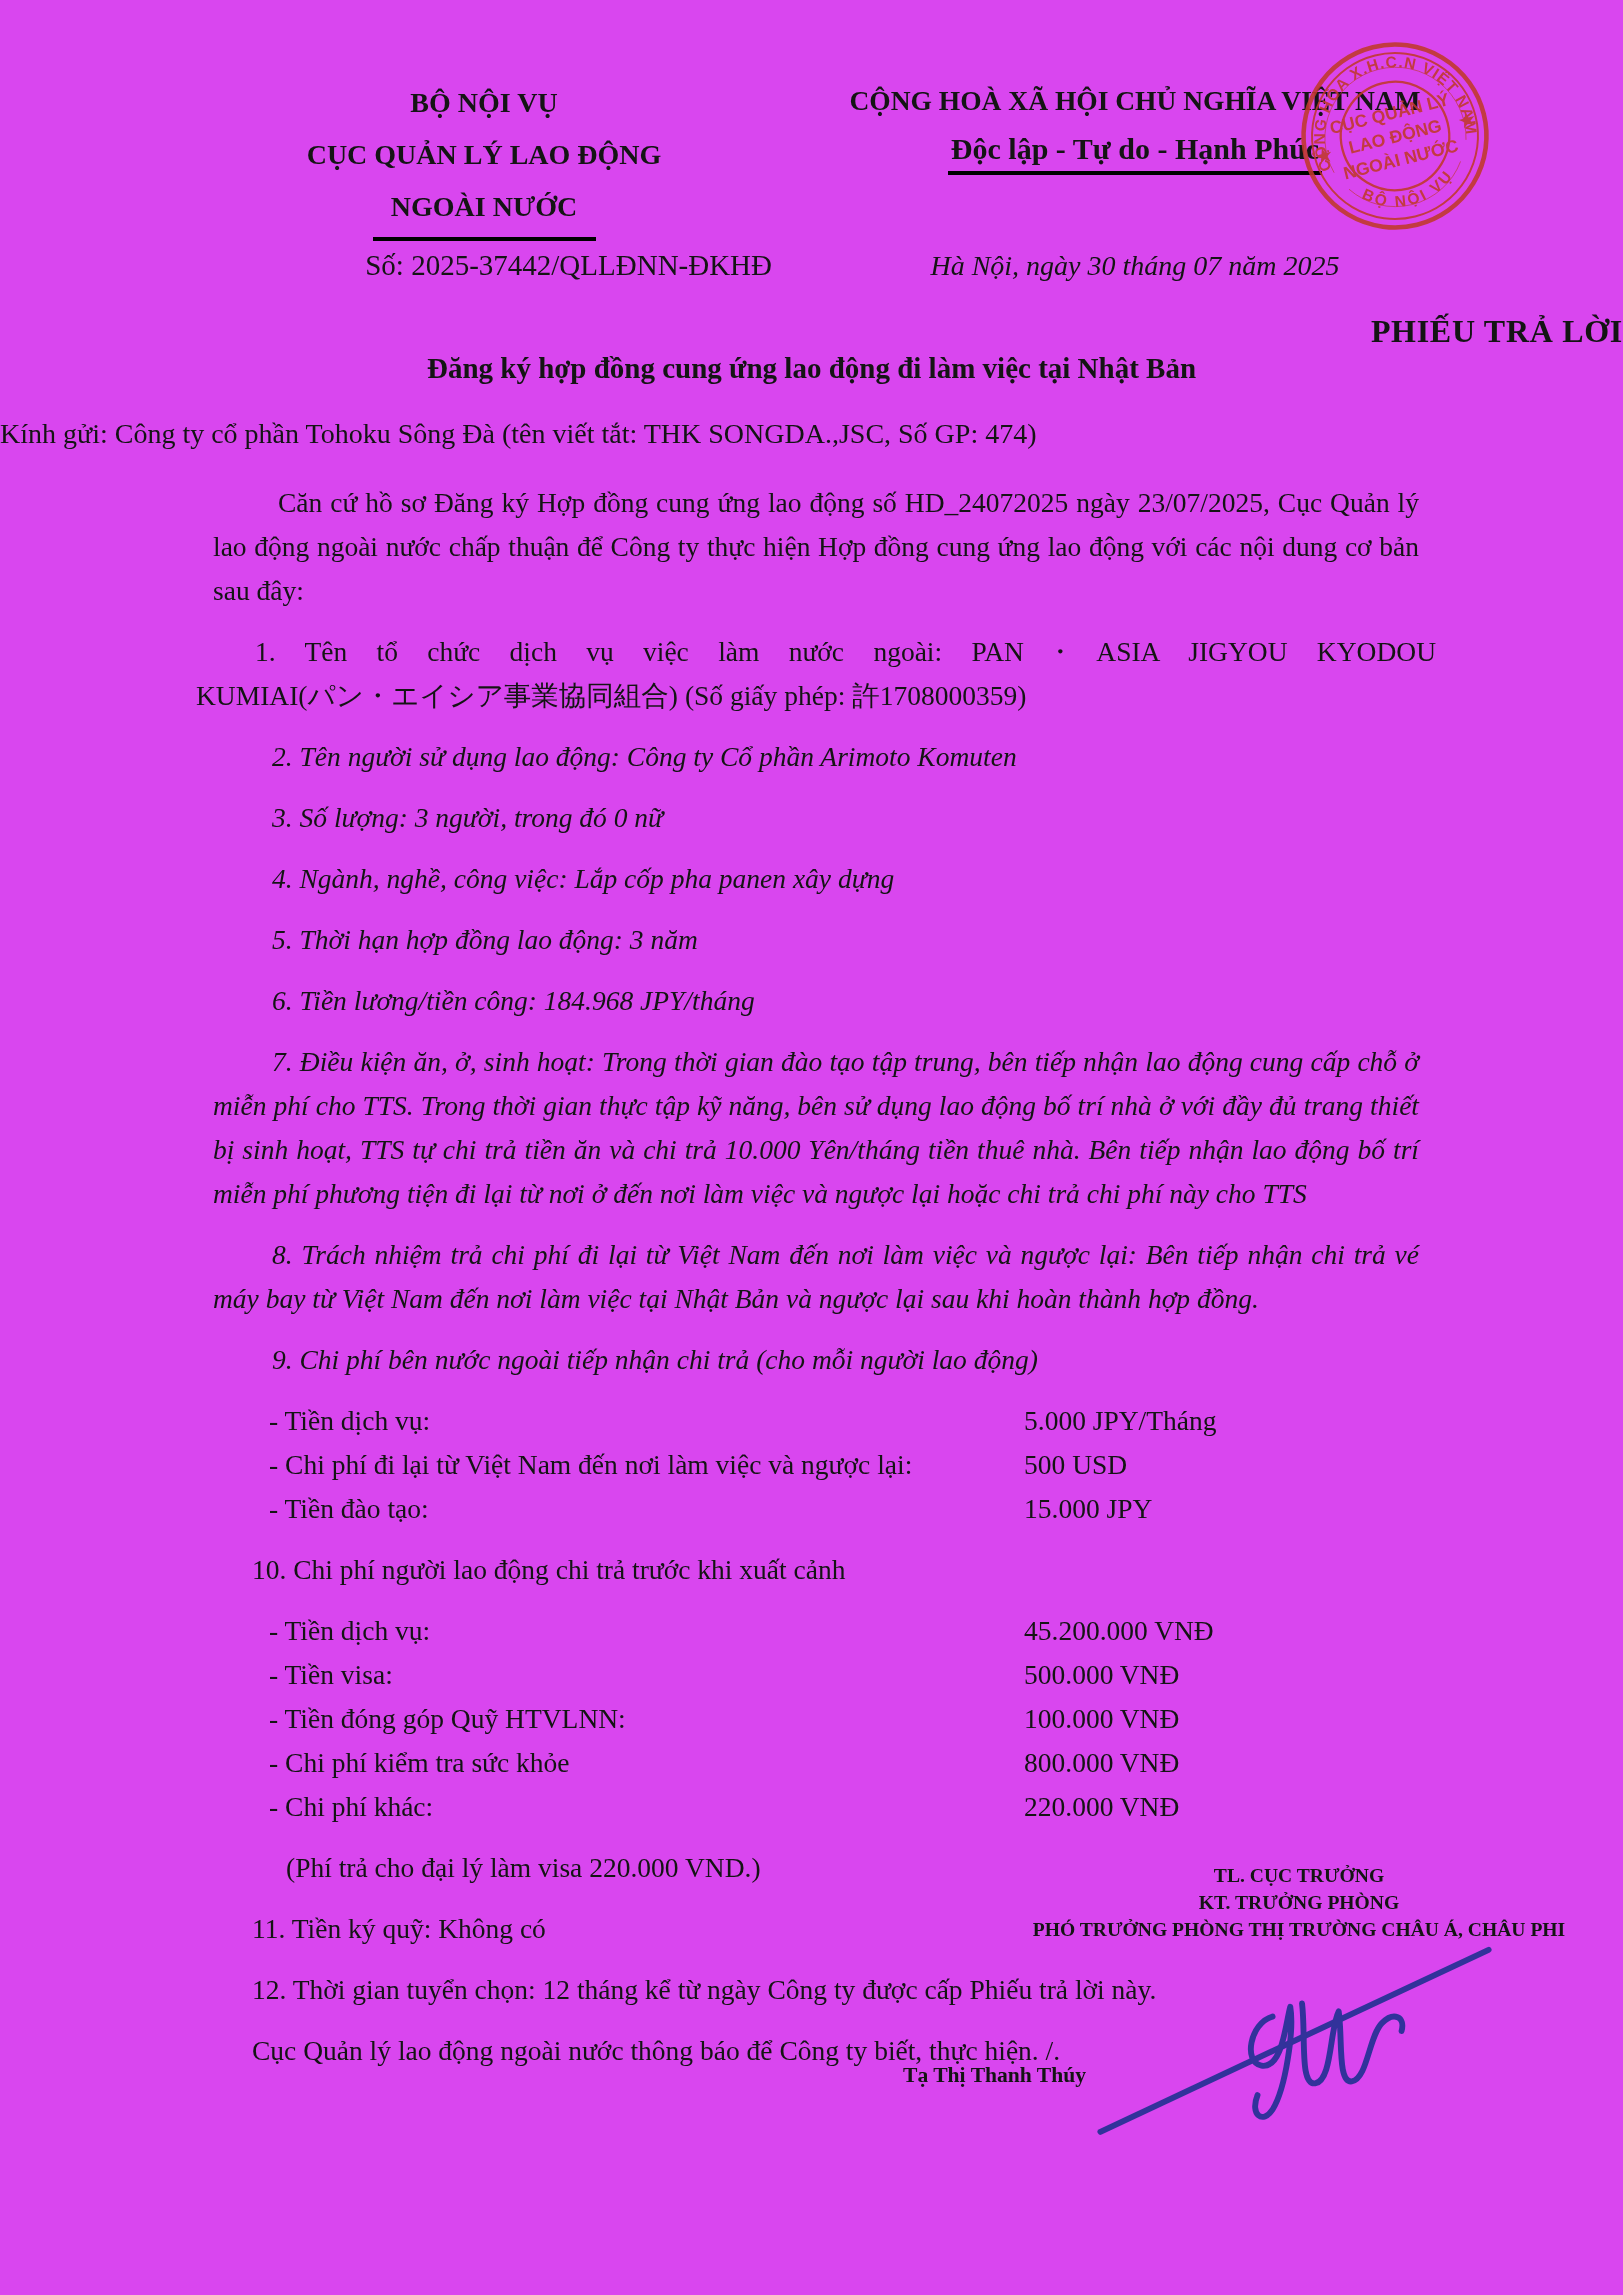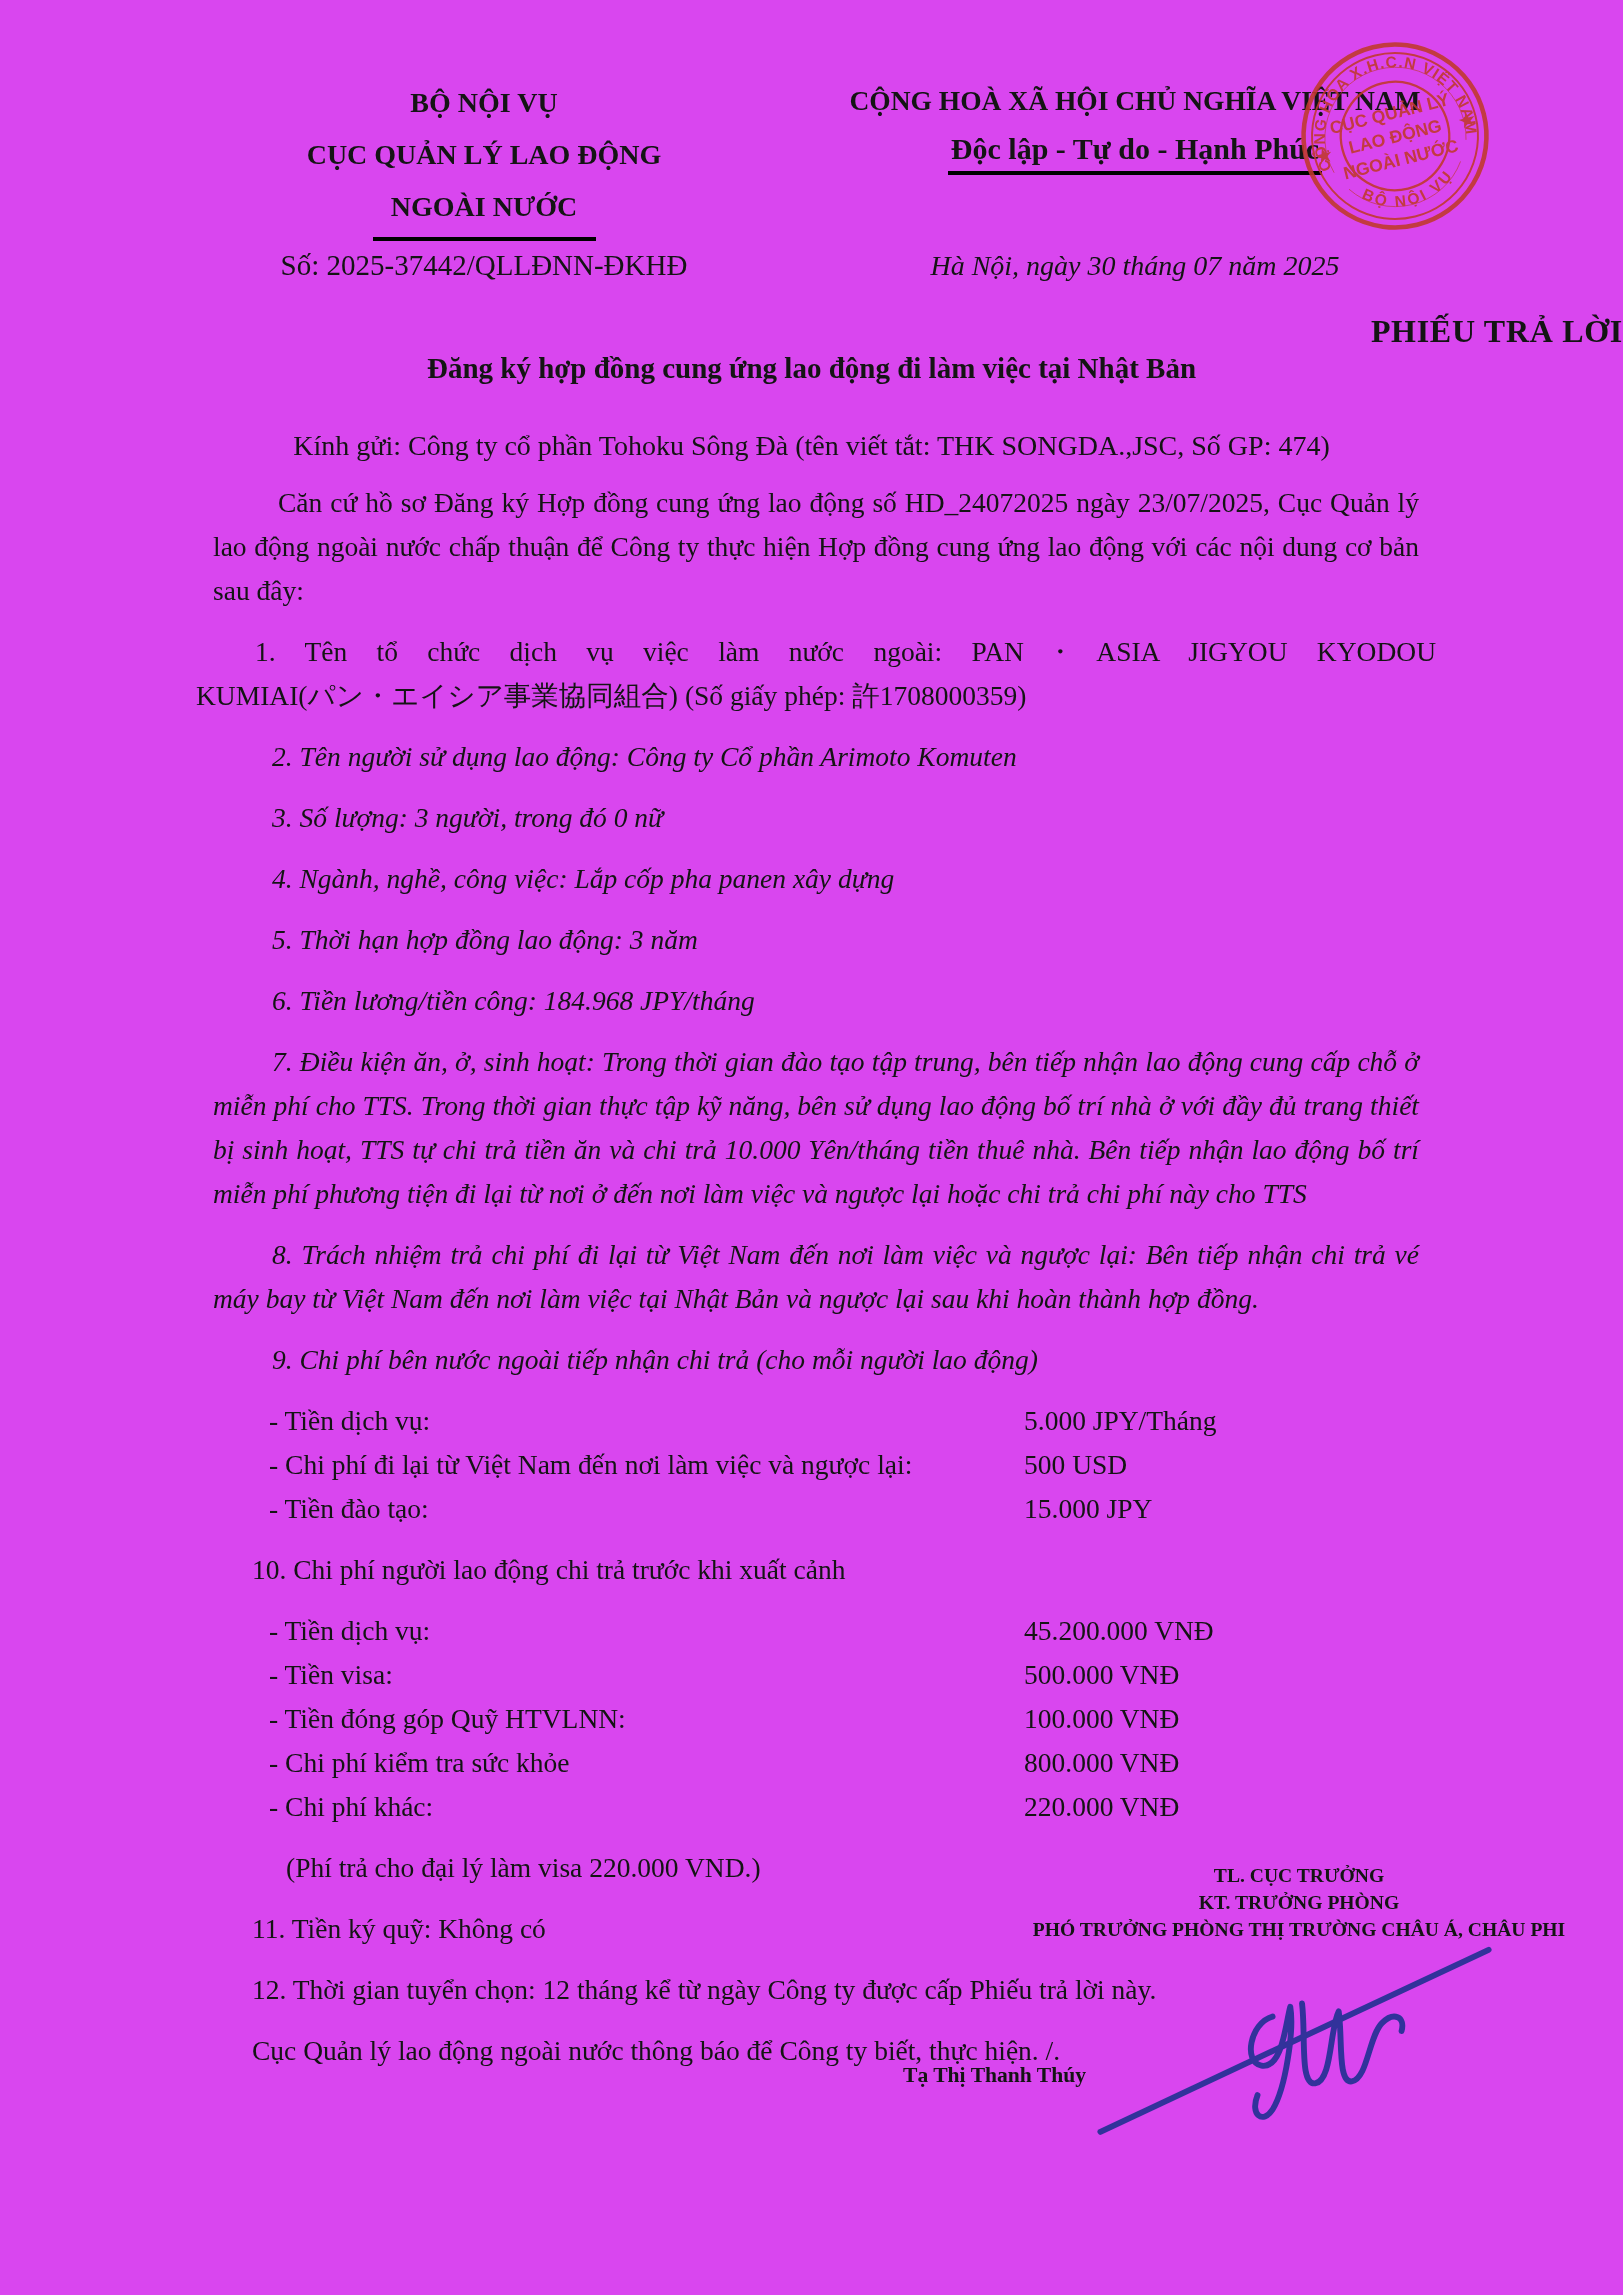--- a/index.html
+++ b/index.html
@@ -9,31 +9,31 @@
     background:#d946ef;
     font-family:"Liberation Serif","DejaVu Serif",serif;
     color:#141414;
     overflow:hidden;
   }
   .abs{position:absolute;}
 
   
   .hdr-left{left:196px;top:77px;width:576px;font-size:28px;font-weight:bold;line-height:52px;text-align:center;}
   .ul-left{display:inline-block;border-bottom:4.6px solid #000;padding:0 18.3px 3.9px 18.3px;}
-  .hdr-so{left:196px;top:249px;width:576px;font-size:29px;text-align:center;}
+  .hdr-so{left:196px;top:249px;width:576px;font-size:29px;text-align:right;}
   .hdr-right{left:798px;top:77px;width:674px;text-align:center;}
   .hdr-right .l1{font-size:27.5px;font-weight:bold;line-height:47px;}
   .hdr-right .l2{margin-top:7.9px;font-family:Liberation Serif, serif;}
   .ul-right{display:inline-block;font-size:30px;font-weight:bold;border-bottom:4.6px solid #000;padding:0 2.6px 5.2px 2.6px;}
   .hdr-date{left:798px;top:250px;width:674px;font-size:28px;font-style:italic;text-align:center;}
 
   
   .title{left:0;top:313px;width:1623px;font-size:32px;font-weight:bold;text-align:right;letter-spacing:0.7px;}
   .subtitle{left:0;top:352px;width:1623px;font-size:29px;font-weight:bold;text-align:center;}
-  .salutation{left:0;top:430px;width:1623px;font-size:28px;text-align:center;}
+  .salutation{left:0;top:418px;width:1623px;font-size:28px;text-align:left;}
 
   
   .body{left:196px;top:464px;width:1240px;font-size:27.5px;line-height:44px;}
   .body p{margin:17px;}
   .jz{text-align:justify;}
   .ind100{text-indent:65px;}
   .ind90{text-indent:59px;font-style:italic;}
   .ind60{text-indent:39px;}
   .ind112{text-indent:73px;}
   .jlast{text-align:justify;text-align-last:justify;padding-left:59px;}

